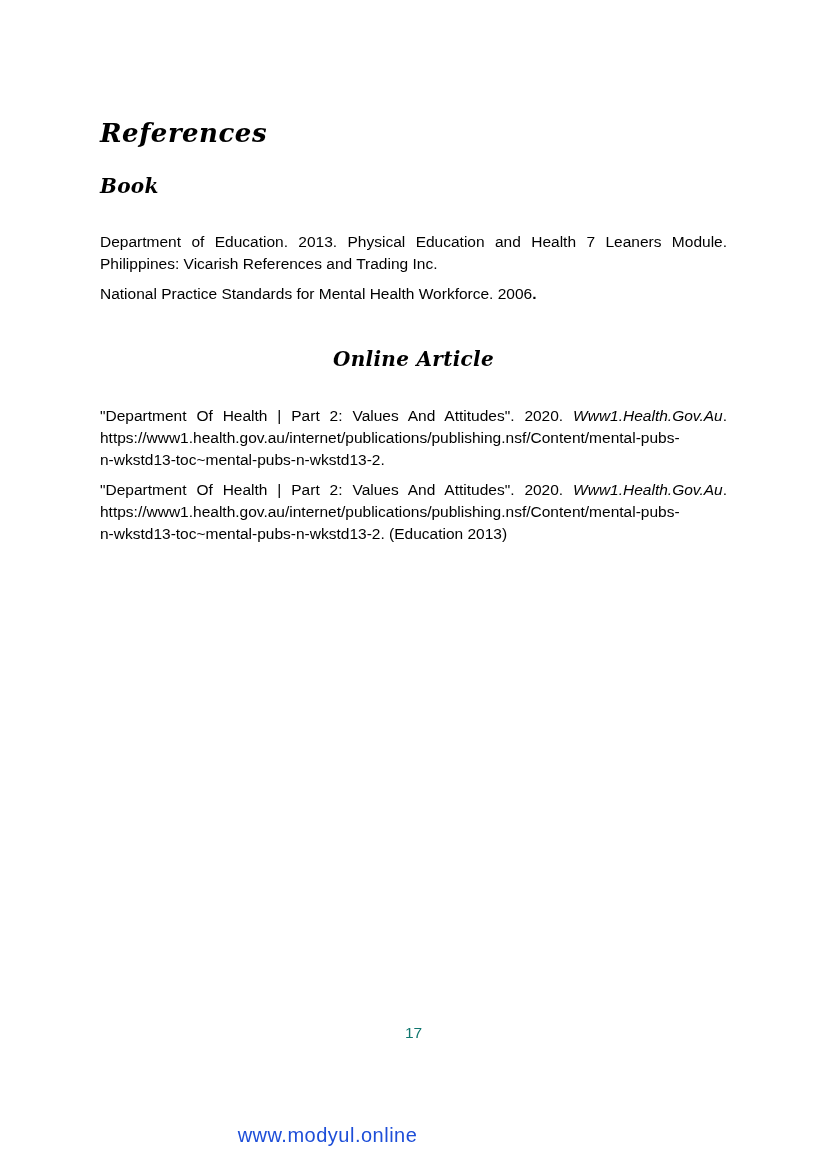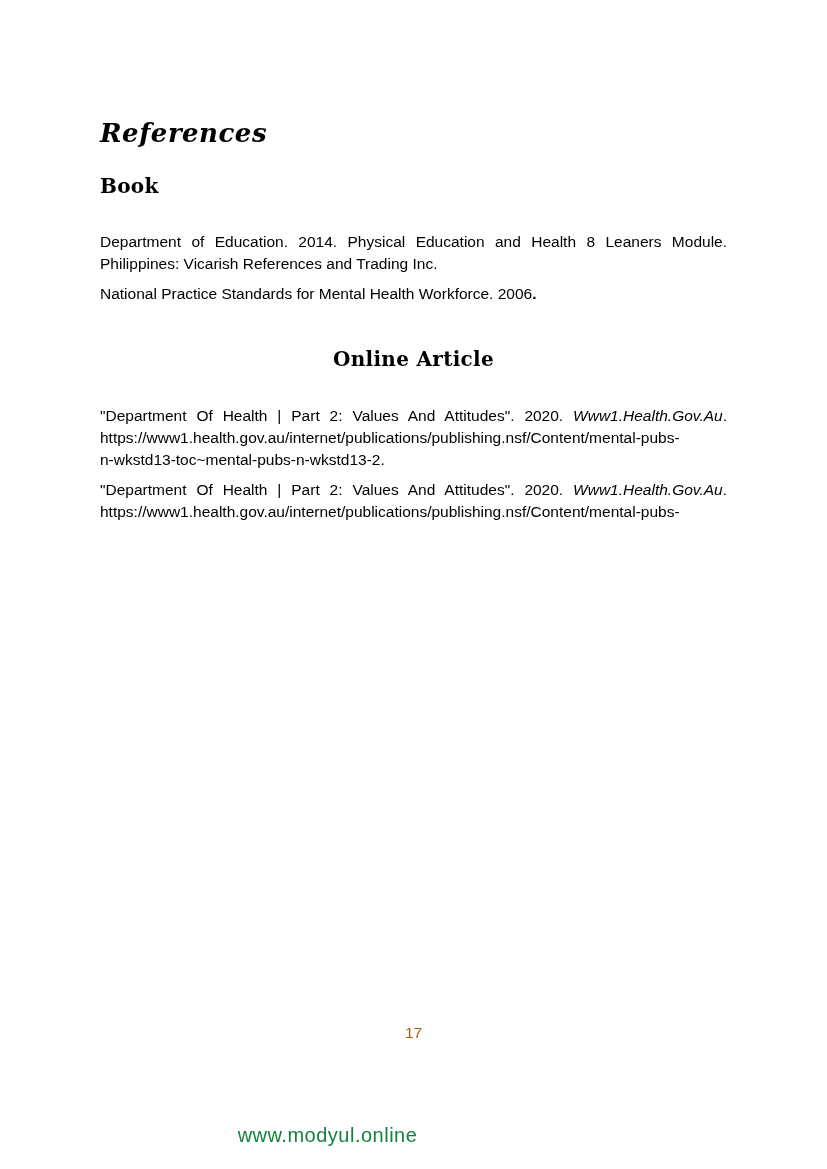--- a/index.html
+++ b/index.html
@@ -23,20 +23,21 @@
     margin-top: 117px;
     font-family: "DejaVu Serif", serif;
     font-style: italic;
     font-weight: 700;
     font-size: 26px;
     line-height: 32px;
     letter-spacing: 0.5px;
   }
   .section-heading {
     font-family: "DejaVu Serif", serif;
+    font-style: italic;
     font-weight: 700;
     font-size: 20px;
     line-height: 24px;
     letter-spacing: 0.3px;
   }
   .heading-book { margin-top: 25px; }
   .heading-online { margin-top: 42px; text-align: center; }
   .refs-book { margin-top: 33px; }
   .refs-online { margin-top: 34px; }
   .para {
@@ -53,65 +54,66 @@
   .i { font-style: italic; margin-top: 29px; }
   .b { font-weight: 700; }
   .page-number {
     position: absolute;
     top: 1022px;
     left: 100px;
     width: 627px;
     text-align: center;
     font-size: 15.5px;
     line-height: 22px;
-    color: #a16207;
+    color: #0f766e;
   }
   .watermark {
     position: absolute;
     top: 1123px;
     left: 0;
     width: 655px;
     text-align: center;
     font-size: 20px;
     line-height: 24px;
     letter-spacing: 0.5px;
-    color: #15803d;
+    color: #1d4ed8;
   }
 </style>
 </head>
 <body>
 
 <div class="page">
   <div class="content">
 
     <h1 class="doc-title">References</h1>
 
     <h2 class="section-heading heading-book">Book</h2>
 
     <div class="refs-book">
       <div class="para">
-        <div class="line j">Department of Education. 2014. Physical Education and Health 8 Leaners Module.</div>
+        <div class="line j">Department of Education. 2013. Physical Education and Health 7 Leaners Module.</div>
         <div class="line">Philippines: Vicarish References and Trading Inc.</div>
       </div>
       <div class="para">
         <div class="line"><span>National Practice Standards for Mental Health Workforce. 2006</span><span class="b">.</span></div>
       </div>
     </div>
 
     <h2 class="section-heading heading-online">Online Article</h2>
 
     <div class="refs-online">
       <div class="para">
         <div class="line j"><span>"Department Of Health | Part 2: Values And Attitudes". 2020. </span><span class="i">Www1.Health.Gov.Au</span><span>.</span></div>
         <div class="line">https://www1.health.gov.au/internet/publications/publishing.nsf/Content/mental-pubs-</div>
         <div class="line">n-wkstd13-toc~mental-pubs-n-wkstd13-2.</div>
       </div>
       <div class="para">
         <div class="line j"><span>"Department Of Health | Part 2: Values And Attitudes". 2020. </span><span class="i">Www1.Health.Gov.Au</span><span>.</span></div>
         <div class="line">https://www1.health.gov.au/internet/publications/publishing.nsf/Content/mental-pubs-</div>
+        <div class="line">n-wkstd13-toc~mental-pubs-n-wkstd13-2. (Education 2013)</div>
       </div>
     </div>
 
   </div>
 
   <div class="page-number">17</div>
   <div class="watermark">www.modyul.online</div>
 </div>
 
 </body></html>

